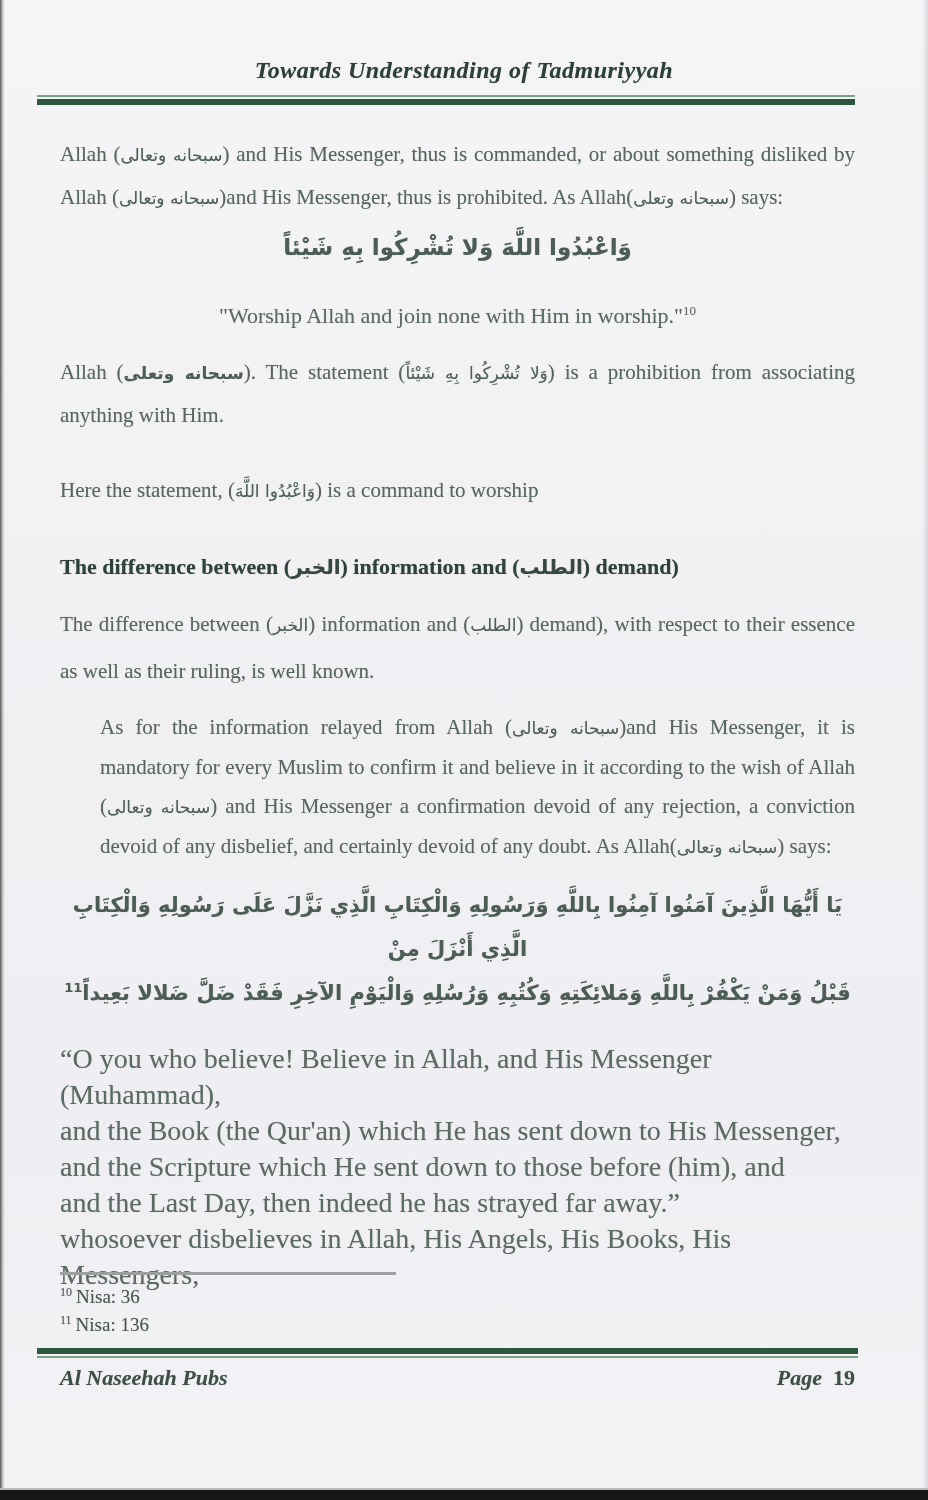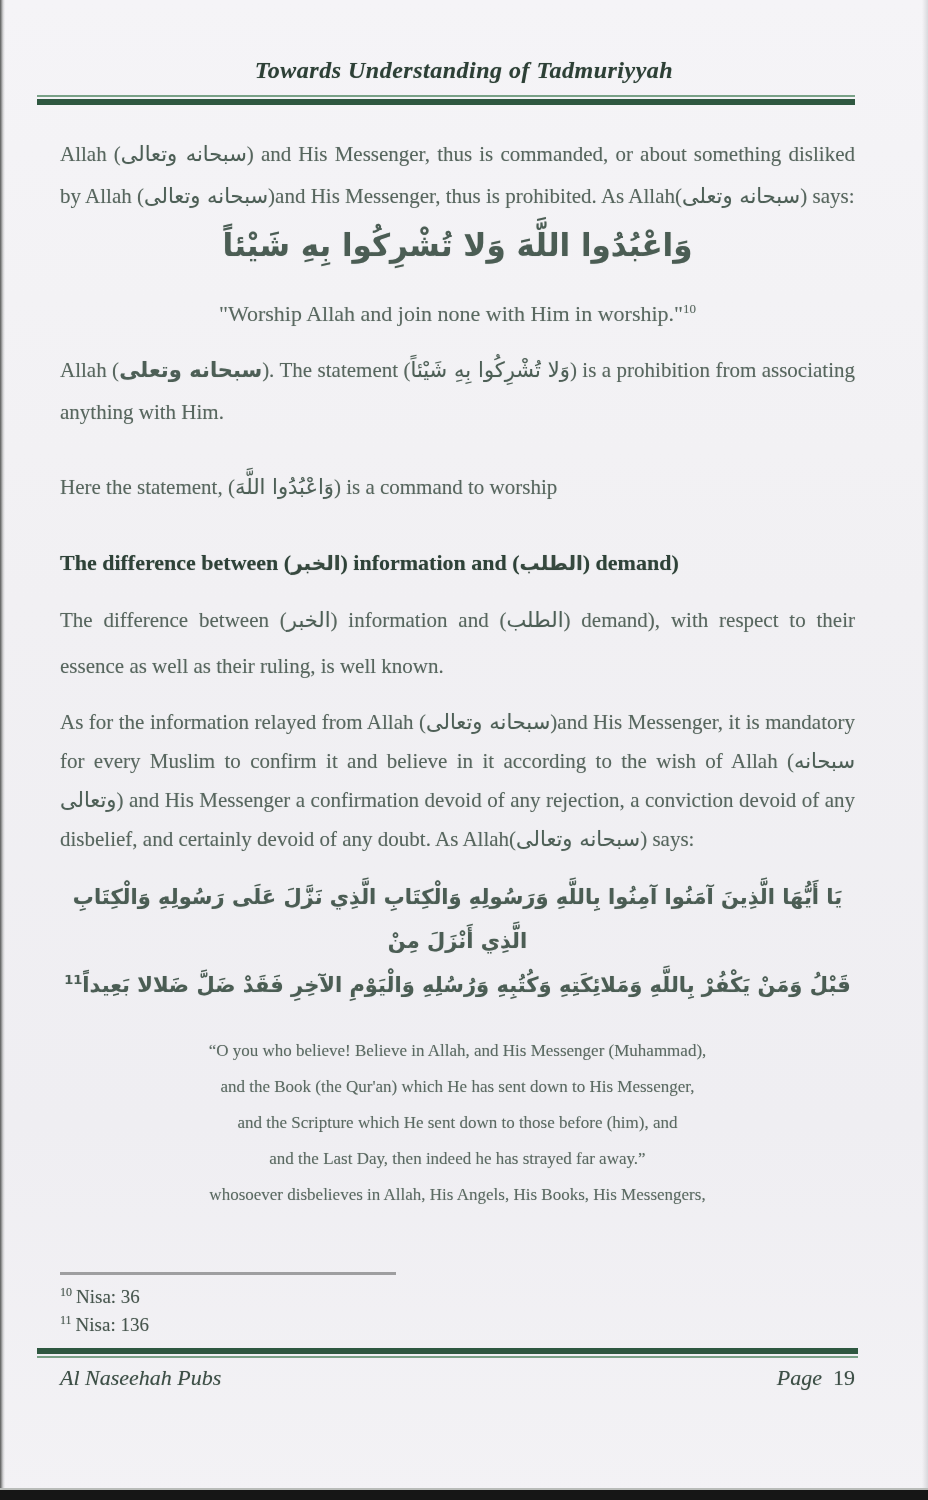--- a/index.html
+++ b/index.html
@@ -50,30 +50,30 @@
   .body-text { margin: 0 73px 0 60px; }
 
   .p {
     font-size: 21px;
     line-height: 42px;
     text-align: justify;
     text-shadow: 0 0 1px rgba(87,102,94,0.30);
   }
   .ar {
     font-family: "DejaVu Sans", sans-serif;
-    font-size: 21px;
+    font-size: 17px;
     color: #4d5f56;
   }
   .ar-bold { font-weight: bold; }
 
   .verse-ar {
     margin-top: 6px;
     text-align: center;
     font-family: "DejaVu Sans", sans-serif;
-    font-size: 31px;
+    font-size: 23px;
     line-height: 44px;
     font-weight: bold;
     color: #4b5d54;
     text-shadow: 0 0 1px rgba(75,93,84,0.30);
   }
   .quote-en {
     margin-top: 30px;
     text-align: center;
     font-size: 22px;
     line-height: 34px;
@@ -88,37 +88,36 @@
     font-size: 22px;
     line-height: 36px;
     font-weight: bold;
     color: #2e4238;
     text-align: left;
     text-shadow: 0 0 1px rgba(46,66,56,0.4);
   }
   .section-heading .ar { font-weight: bold; font-size: 20px; color: #37493f; }
 
   .p-diff  { margin-top: 16px; line-height: 46px; }
-  .p-info  { margin-top: 14px; line-height: 39px; }
+  .p-info  { margin-top: 14px; line-height: 39px; margin-left: 40px; }
 
   .verse2 {
     margin-top: 16px;
     font-size: 21px;
     line-height: 44px;
   }
   .verse2 .vline { display: block; }
   sup {
     font-size: 13px;
     line-height: 0;
     vertical-align: super;
   }
   .translation {
     margin-top: 26px;
-    text-align: center;
-    font-size: 17px;
+    font-size: 28px;
     line-height: 36px;
     color: #5b6a62;
     text-shadow: 0 0 1px rgba(91,106,98,0.30);
   }
 
   .bottom-block { position: absolute; left: 0; right: 0; top: 1272px; }
   .fn-separator {
     margin-left: 60px;
     width: 336px;
     border-top: 3px solid #9e9ea0;
@@ -137,21 +136,21 @@
   .footer-rule .thick { height: 6px; background: #2e5740; }
   .footer-rule .gap   { height: 2px; }
   .footer-rule .thin  { height: 2px; background: #79a187; }
 
   .footer-row {
     display: flex;
     justify-content: space-between;
     align-items: baseline;
     margin: 7px 73px 0 60px;
     font-size: 22px;
-    font-weight: normal;
+    font-weight: bold;
     color: #3c4e45;
     text-shadow: 0 0 1px rgba(60,78,69,0.35);
   }
   .footer-publisher { font-style: italic; }
   .footer-page .page-word { font-style: italic; }
   .footer-page .page-num  { font-style: normal; margin-left: 11px; }
 </style>
 </head>
 <body>
 

